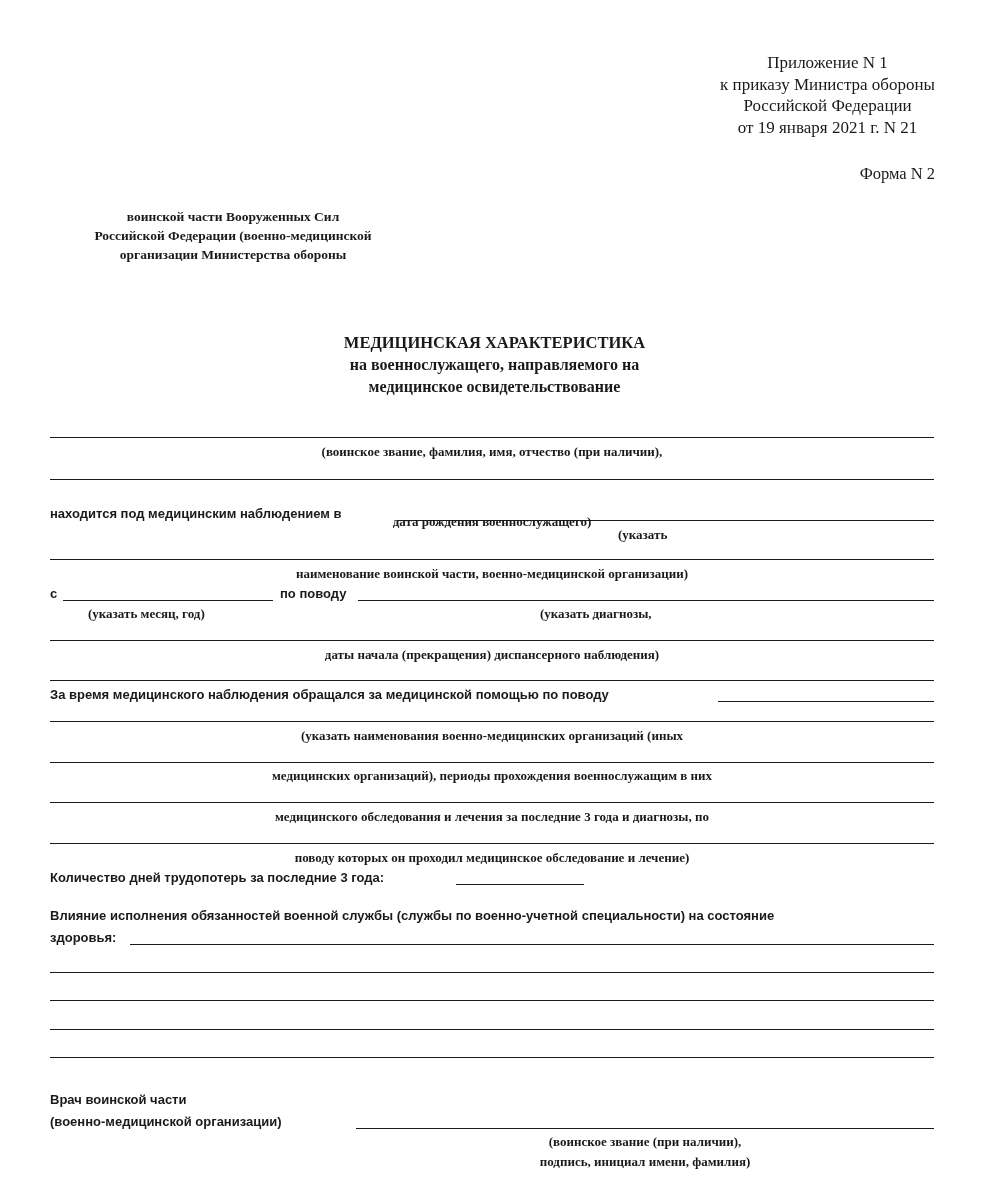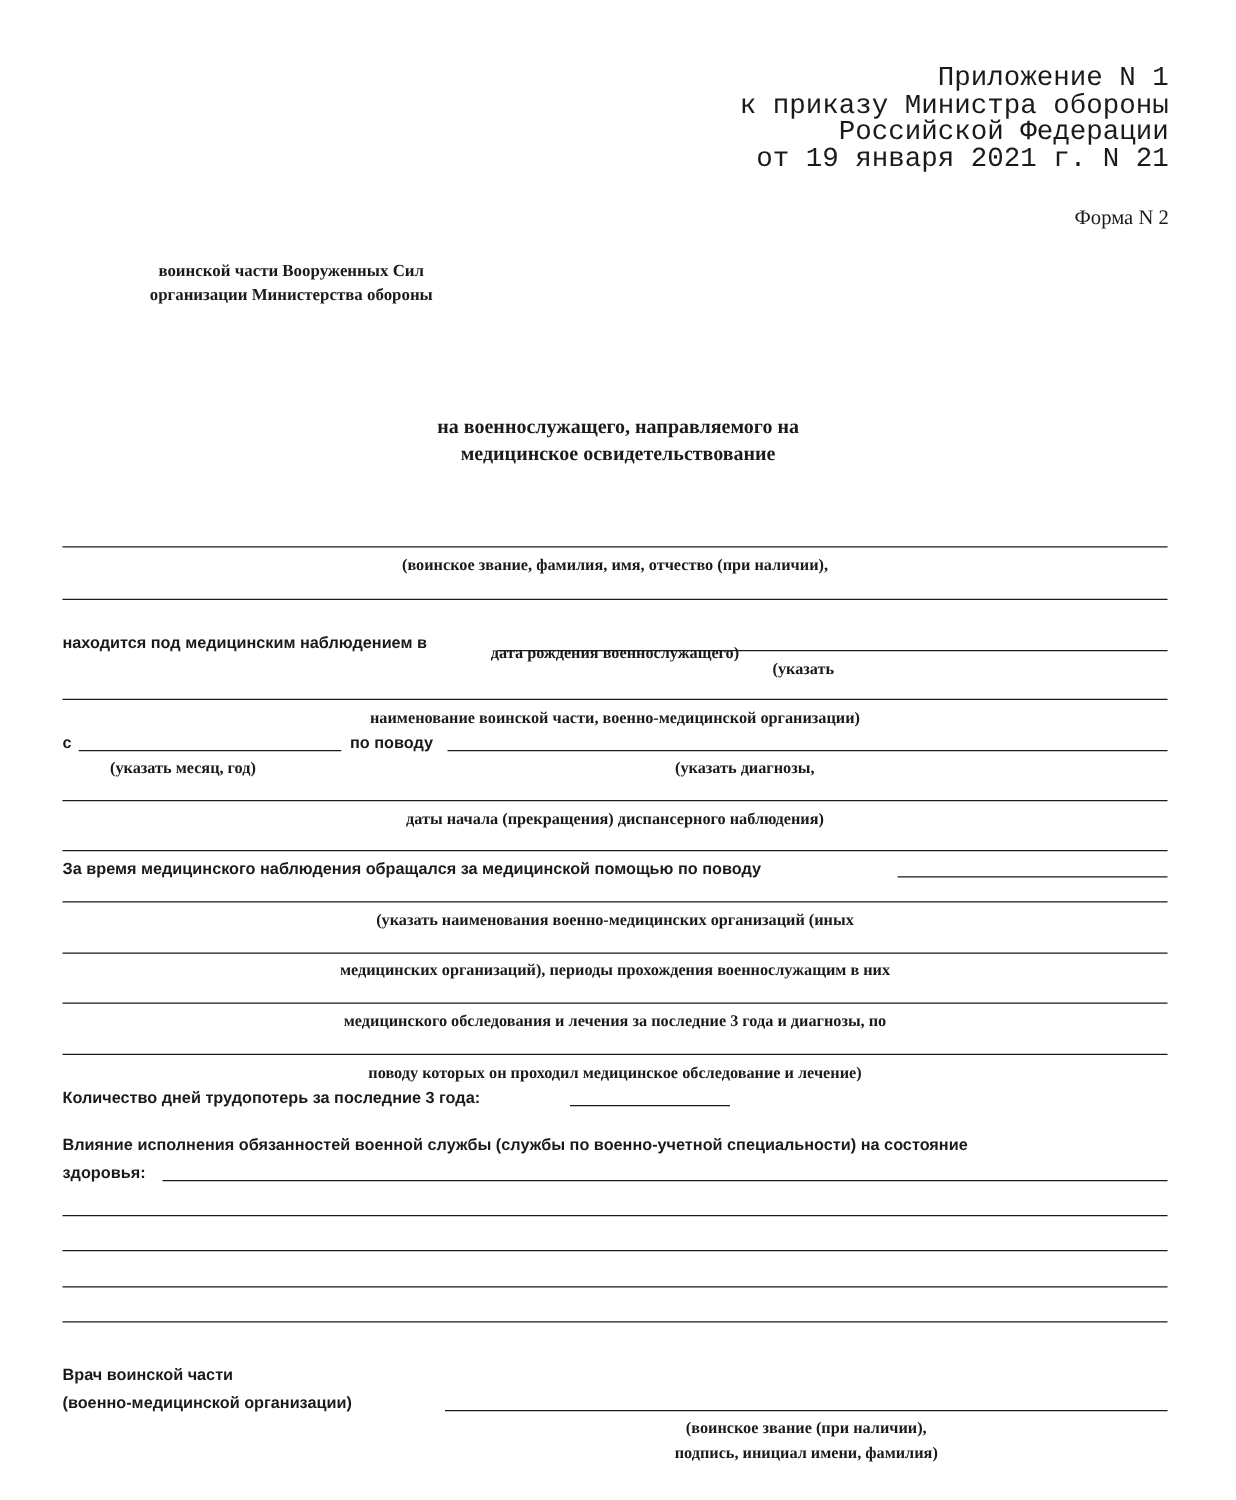--- a/index.html
+++ b/index.html
@@ -2,22 +2,22 @@
 <html><head>
   <meta charset="utf-8">
   <style>
     html, body { margin: 0; padding: 0; background: #ffffff; }
     body {
       width: 989px; height: 1200px; position: relative; overflow: hidden;
       font-family: "DejaVu Serif", "Liberation Serif", serif;
       color: #1a1a1a;
     }
     .right-block {
-      position: absolute; right: 54px; top: 52px; text-align: right;
-      font-family: Liberation Mono, monospace; font-size: 22px; line-height: 21.5px;
+      position: absolute; right: 54px; top: 52px; text-align: center;
+      font-family: Liberation Serif, serif; font-size: 17px; line-height: 21.5px;
     }
     .forma {
       position: absolute; right: 54px; top: 164px;
       font-family: "Liberation Serif", serif; font-size: 16.5px;
     }
     .stamp {
       position: absolute; left: 48px; top: 207px; width: 370px; text-align: center;
       font-family: "Liberation Serif", serif; font-size: 13.5px; line-height: 19px; font-weight: bold;
     }
     .title {
@@ -46,24 +46,26 @@
 <div class="right-block">
   <div>Приложение N 1</div>
   <div>к приказу Министра обороны</div>
   <div>Российской Федерации</div>
   <div>от 19 января 2021 г. N 21</div>
 </div>
 <div class="forma">Форма N 2</div>
 
 <div class="stamp">
   <div>воинской части Вооруженных Сил</div>
+  <div>Российской Федерации (военно-медицинской</div>
   <div>организации Министерства обороны</div>
 </div>
 
 <div class="title">
+  <div class="t1">МЕДИЦИНСКАЯ ХАРАКТЕРИСТИКА</div>
   <div class="t2">на военнослужащего, направляемого на</div>
   <div class="t2">медицинское освидетельствование</div>
 </div>
 
 <div class="line" style="left:50px; width:884px; top:437px;"></div>
 <div class="cap center" style="top:444px;">(воинское звание, фамилия, имя, отчество (при наличии),</div>
 
 <div class="line" style="left:50px; width:884px; top:479px;"></div>
 <div class="cap center" style="top:486px;margin-top:28px;">дата рождения военнослужащего)</div>
 

